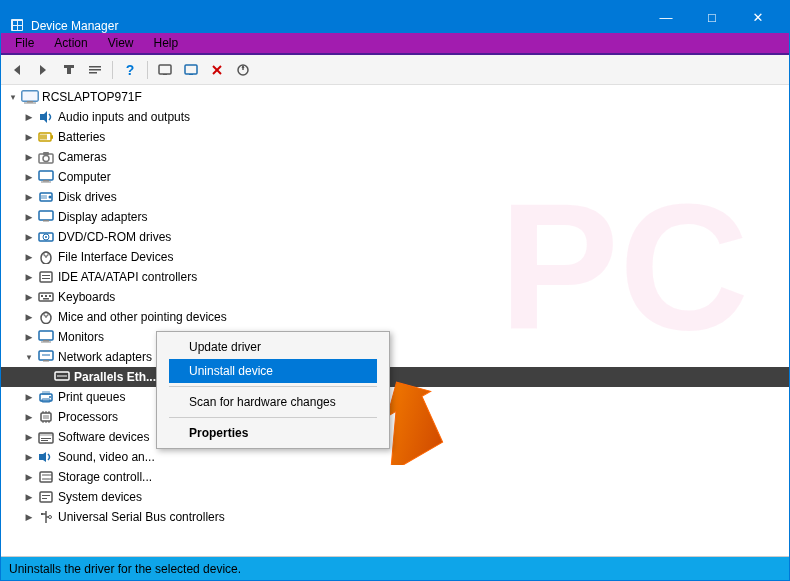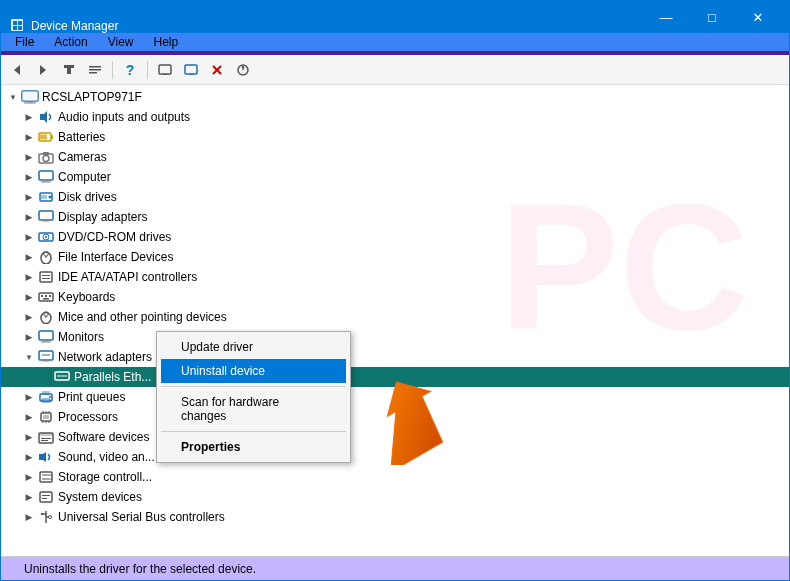--- a/index.html
+++ b/index.html
@@ -53,26 +53,26 @@
       background: transparent;
       border: none;
       color: white;
       font-size: 13px;
       cursor: pointer;
       display: flex; align-items: center; justify-content: center;
     }
 
     
     .menu-bar {
-      background: #3b82f6;
+      background: #a21caf;
       height: 22px;
       display: flex;
       align-items: center;
       padding: 0 4px;
-      border-bottom: 4px solid #4c1d95;
+      border-bottom: 2px solid #4c1d95;
       flex-shrink: 0;
     }
     .menu-item {
       padding: 2px 10px;
       cursor: pointer;
       font-size: 12px;
       color: #000;
     }
 
     
@@ -117,21 +117,21 @@
     .tree-item {
       display: flex;
       align-items: center;
       height: 20px;
       padding-left: 4px;
       cursor: pointer;
       white-space: nowrap;
       color: #000;
       font-size: 12px;
     }
-    .tree-item.selected { background: #0f766e; color: white; }
+    .tree-item.selected { background: #404040; color: white; font-weight: bold; }
 
     .tree-item .expander {
       width: 16px;
       height: 16px;
       display: flex; align-items: center; justify-content: center;
       font-size: 9px;
       color: #555;
       flex-shrink: 0;
     }
     .tree-item .item-icon {
@@ -142,26 +142,26 @@
       margin-right: 3px;
     }
     .tree-item .item-label { font-size: 12px; }
     .icon-audio { color: #1e6db0; font-size: 13px; }
 
     
     .context-menu {
       position: absolute;
       top: 246px;
       left: 155px;
-      width: 195px;
+      width: 234px;
       background: #f5f5f5;
       border: 1px solid #aaa;
       box-shadow: 2px 2px 6px rgba(0,0,0,0.3);
       z-index: 100;
-      padding: 3px 4px;
+      padding: 3px 12px;
     }
     .context-menu-item {
       padding: 5px 20px;
       cursor: pointer;
       font-size: 12px;
       color: #000;
       display: flex;
       align-items: center;
     }
     .context-menu-item.highlighted {
@@ -196,25 +196,25 @@
       color: #ec4899;
       z-index: 1;
       line-height: 1;
       pointer-events: none;
       user-select: none;
       font-family: Arial Black, sans-serif;
     }
 
     
     .status-bar {
-      background: #c4b5fd;
+      background: #0ea5e9;
       height: 24px;
       display: flex;
       align-items: center;
-      padding: 0 23px;
+      padding: 0 8px;
       border-top: 1px solid #ccc;
       font-size: 12px;
       color: #000;
       flex-shrink: 0;
     }
 
     
     .indent-1 { padding-left: 20px; }
     .indent-2 { padding-left: 36px; }
   </style>

